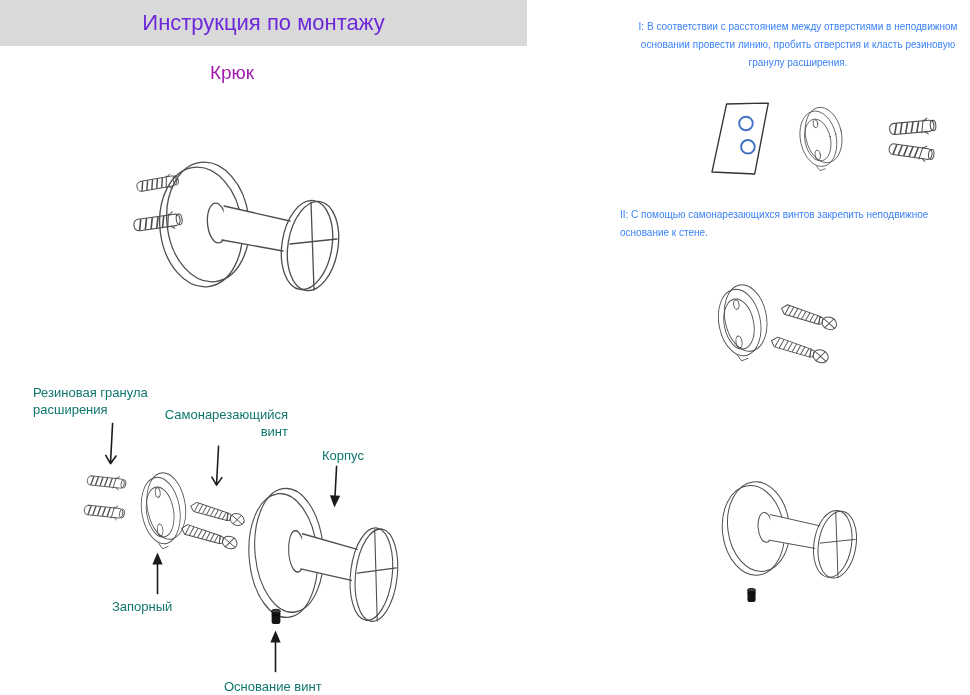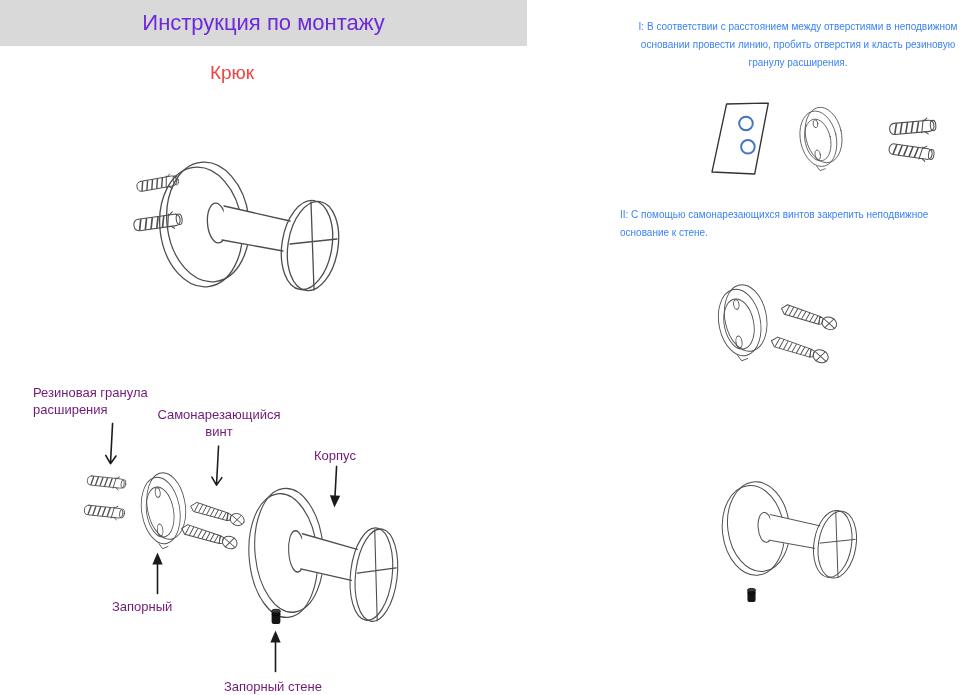--- a/index.html
+++ b/index.html
@@ -13,23 +13,23 @@
   body{font-family:"Liberation Sans", sans-serif;color:var(--text)}
   #stage{position:relative;width:970px;height:695px;background:#fff;overflow:hidden}
   .abs{position:absolute}
   .header-bar{
     left:0;top:0;width:527px;height:46px;background:var(--header-bg);
     display:flex;align-items:center;justify-content:center;
     font-size:22px;color:#6d28d9;
   }
   .subtitle{
     left:232px;top:62px;transform:translateX(-50%);
-    font-size:19px;color:#ef4444;white-space:nowrap;
+    font-size:19px;color:#a21caf;white-space:nowrap;
   }
-  .part-label{font-size:13px;line-height:17px;color:#701a75}
+  .part-label{font-size:13px;line-height:17px;color:#0f766e}
   .step-text{font-size:10px;line-height:18px;color:#3b82f6}
   .art{stroke:var(--line-art);stroke-width:1.3;fill:none;stroke-linecap:round;stroke-linejoin:round}
   .artb{stroke:var(--line-art);stroke-width:2;fill:none;stroke-linecap:round}
   .arrow-line{stroke:#1a1a1a;stroke-width:1.7;fill:none;stroke-linecap:round;stroke-linejoin:round}
   .arrow-fill{fill:#1a1a1a}
   .blue{stroke:var(--hole-blue);stroke-width:2;fill:#fff}
 </style>
 </head>
 <body>
 
@@ -105,26 +105,26 @@
         </svg>
     </g>
     <use href="#sym-hook" width="240" height="180"></use>
   </svg>
 
   <div class="abs part-label" style="left:33px;top:384px;width:122px">Резиновая гранула расширения</div>
   <svg class="abs" style="left:104px;top:422px;transform:rotate(3deg)" width="15" height="44" viewBox="0 0 16 46">
       <use href="#sym-arrow-v" width="16" height="46"></use>
     </svg>
 
-  <div class="abs part-label" style="left:150px;top:406px;width:138px;text-align:center">Самонарезающийся винт</div>
+  <div class="abs part-label" style="left:150px;top:406px;width:138px;text-align:right">Самонарезающийся винт</div>
   <svg class="abs" style="left:210px;top:445px;transform:rotate(3deg)" width="15" height="42" viewBox="0 0 16 46">
       <use href="#sym-arrow-v" width="16" height="46"></use>
     </svg>
 
-  <div class="abs part-label" style="left:314px;top:447px">Корпус</div>
+  <div class="abs part-label" style="left:322px;top:447px">Корпус</div>
   <svg class="abs" style="left:328px;top:464px;transform:rotate(3deg)" width="15" height="46" viewBox="0 0 16 46">
       <use href="#sym-arrow-solid" width="16" height="46"></use>
     </svg>
 
   <svg class="abs" style="left:73px;top:452px" width="345" height="185">
     <g transform="translate(14,20) rotate(6)">
       <svg width="46" height="16" viewBox="0 0 70 24">
           <use href="#sym-anchor" width="70" height="24"></use>
         </svg>
     </g>
@@ -155,21 +155,21 @@
       <use href="#sym-arrow-solid" width="16" height="46"></use>
     </svg>
   <div class="abs part-label" style="left:112px;top:598px">Запорный</div>
 
   <svg class="abs" style="left:269px;top:607px" width="14" height="20" viewBox="0 0 16 22">
       <use href="#sym-setscrew" width="16" height="22"></use>
     </svg>
   <svg class="abs" style="left:268px;top:629px;transform:rotate(180deg)" width="15" height="44" viewBox="0 0 16 46">
       <use href="#sym-arrow-solid" width="16" height="46"></use>
     </svg>
-  <div class="abs part-label" style="left:224px;top:678px">Запорный стене</div>
+  <div class="abs part-label" style="left:224px;top:678px">Основание винт</div>
 
   <div class="abs step-text" style="left:628px;top:18px;width:340px;text-align:center">I: В соответствии с расстоянием между отверстиями в неподвижном основании провести линию, пробить отверстия и класть резиновую гранулу расширения.</div>
   <svg class="abs" style="left:693px;top:92px" width="262" height="90">
     <use href="#sym-plate" x="18" y="8" width="68" height="78"></use>
     <svg x="104" y="13" width="52" height="70" viewBox="6 4 90 112" preserveAspectRatio="none">
       <use href="#sym-ring" width="100" height="120"></use>
     </svg>
     <g transform="translate(194,28) rotate(-5)">
       <svg width="56" height="19" viewBox="0 0 70 24">
           <use href="#sym-anchor" width="70" height="24"></use>

